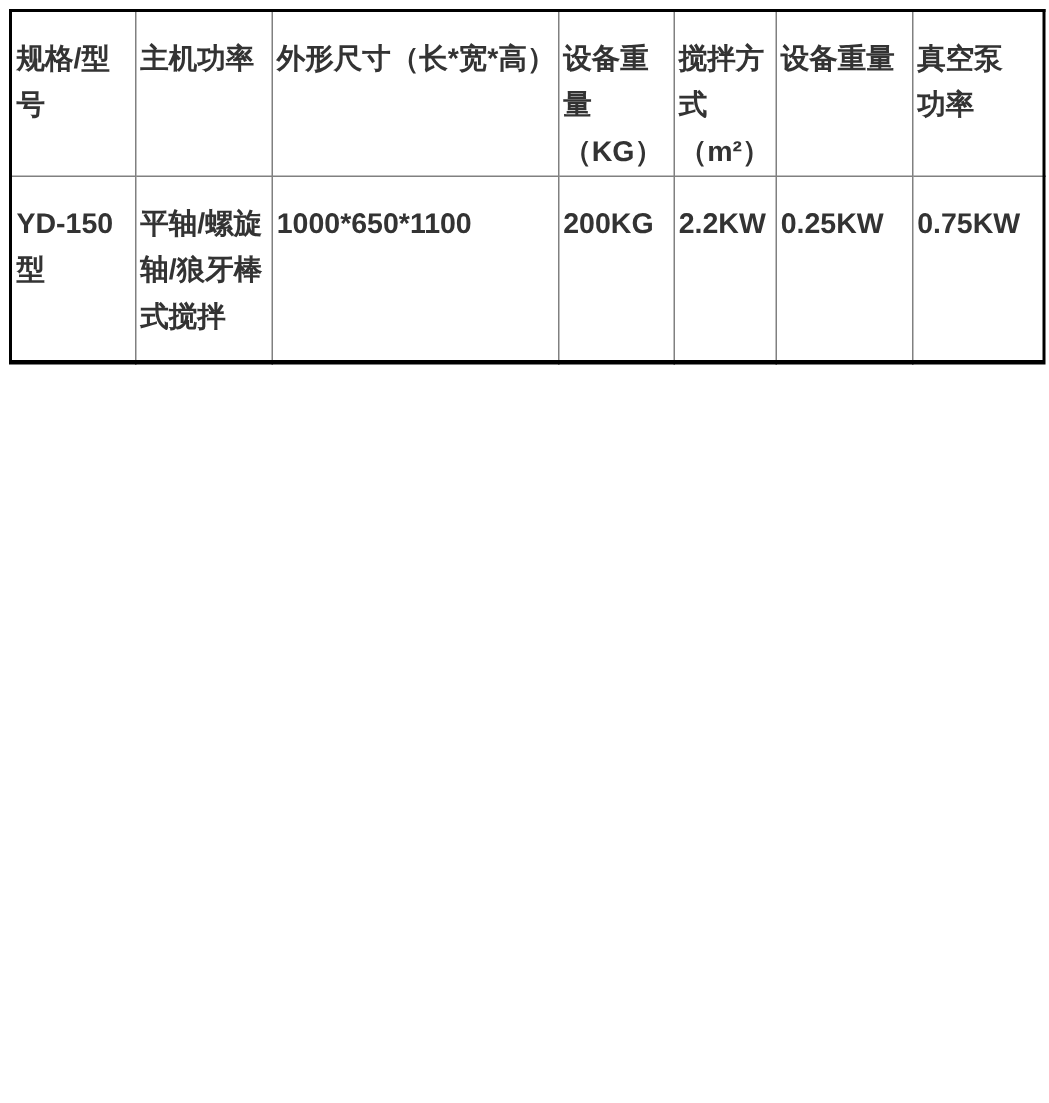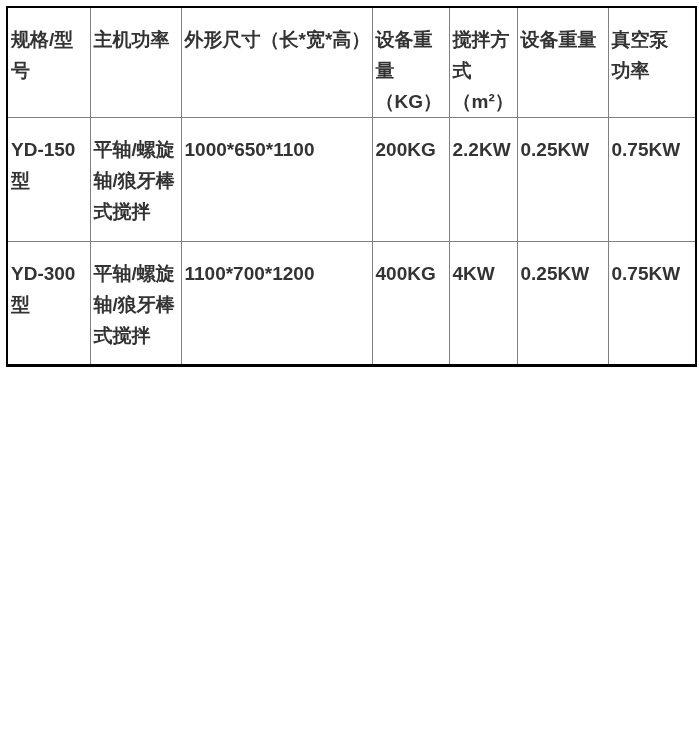--- a/index.html
+++ b/index.html
@@ -77,24 +77,15 @@
       </tr>
       <tr class="row">
         <td>YD-150型</td>
         <td>平轴/螺旋轴/狼牙棒式搅拌</td>
         <td>1000*650*1100</td>
         <td>200KG</td>
         <td>2.2KW</td>
         <td>0.25KW</td>
         <td>0.75KW</td>
       </tr>
-      <tr class="row">
-        <td>YD-300型</td>
-        <td>平轴/螺旋轴/狼牙棒式搅拌</td>
-        <td>1100*700*1200</td>
-        <td>400KG</td>
-        <td>4KW</td>
-        <td>0.25KW</td>
-        <td>0.75KW</td>
-      </tr>
     </tbody>
   </table>
 </div>
 
 </body></html>

